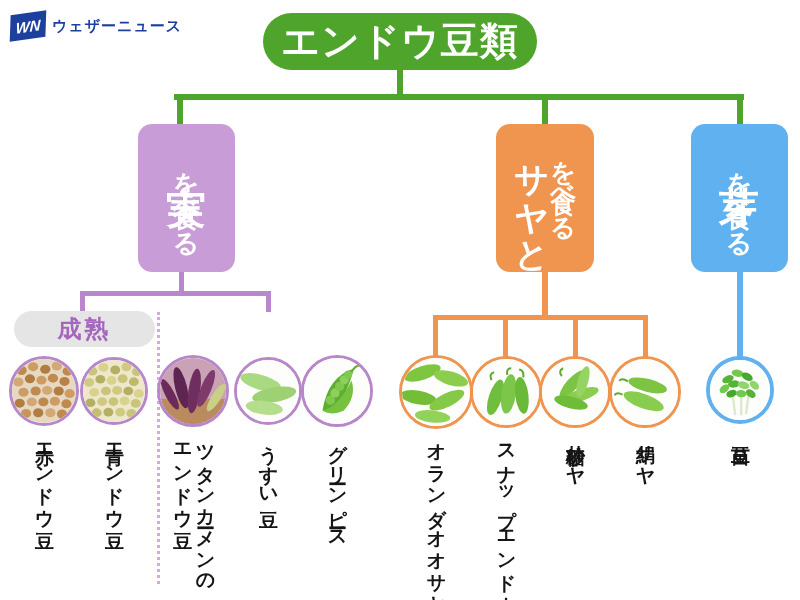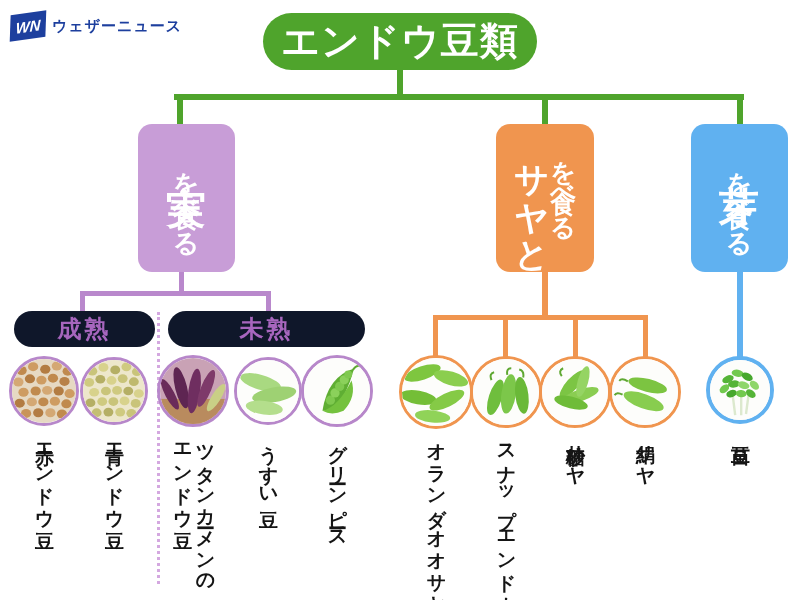--- a/index.html
+++ b/index.html
@@ -39,21 +39,21 @@
     display:flex; align-items:center; justify-content:center; color:#fff;
   }
   .vtext { writing-mode:vertical-rl; text-orientation:mixed; font-weight:700; line-height:1; }
   .big-ch { font-size:40px; }
   .small-ch { font-size:26px; }
   .branch-two-col { display:flex; }
   .col-big { writing-mode:vertical-rl; font-weight:700; font-size:34px; line-height:1.05; }
   .col-small { writing-mode:vertical-rl; font-weight:700; font-size:25px; line-height:1.1; margin-top:2px; }
   
   .subpill {
-    position:absolute; top:311px; height:36px; background:#0f172a; border-radius:18px;
+    position:absolute; top:311px; height:36px; background:#e5e5e5; border-radius:18px;
     display:flex; align-items:center; justify-content:center;
     color:#A766BE; font-weight:700; font-size:24px; letter-spacing:3px;
   }
   
   .circle { position:absolute; border-radius:50%; overflow:hidden; background:#fff; }
   .circle svg { display:block; width:100%; height:100%; }
   .ring-p { border:3px solid #B787CA; }
   .ring-o { border:3px solid #F0954F; }
   .ring-b { border:4px solid #60B1F0; }
   
@@ -100,21 +100,20 @@
       <span class="big-ch">芽</span><span class="small-ch">を食べる</span>
     </div>
   </div>
 
   <div class="line p" style="left:179px;top:272px;width:5px;height:22px"></div>
   <div class="line p" style="left:80px;top:291px;width:191px;height:5px"></div>
   <div class="line p" style="left:80px;top:291px;width:5px;height:21px"></div>
   <div class="line p" style="left:266px;top:291px;width:5px;height:21px"></div>
 
   <div class="subpill" style="left:14px;width:141px">成熟</div>
-  <div class="subpill" style="left:168px;width:197px">未熟</div>
   <div class="dotted-sep"></div>
 
   <div class="line o" style="left:542px;top:272px;width:6px;height:47px"></div>
   <div class="line o" style="left:433px;top:315px;width:215px;height:5px"></div>
   <div class="line o" style="left:433px;top:315px;width:5px;height:42px"></div>
   <div class="line o" style="left:503px;top:315px;width:5px;height:42px"></div>
   <div class="line o" style="left:573px;top:315px;width:5px;height:42px"></div>
   <div class="line o" style="left:643px;top:315px;width:5px;height:42px"></div>
 
   <div class="line b" style="left:737px;top:272px;width:6px;height:86px"></div>

